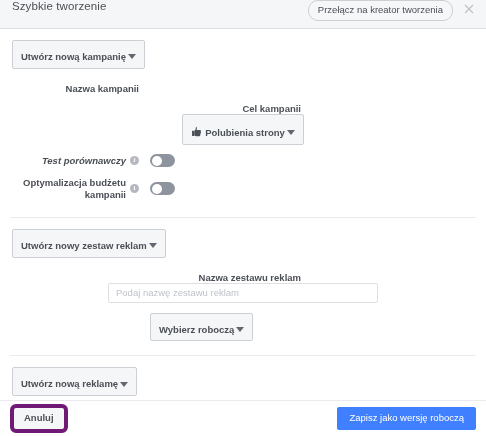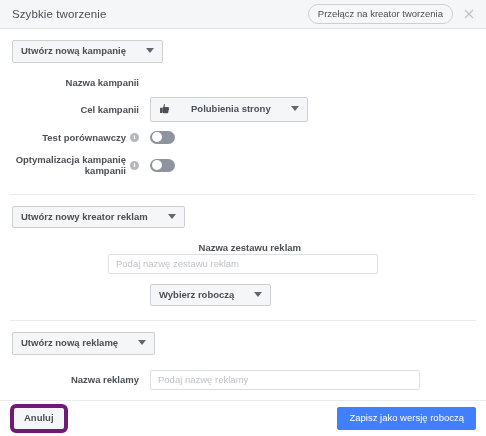--- a/index.html
+++ b/index.html
@@ -16,21 +16,21 @@
     overflow: hidden;
     position: relative;
   }
 
   
   .header {
     height: 29px;
     background: #f5f6f7;
     border-bottom: 1px solid #dddfe2;
     display: flex;
-    align-items: center;
+    align-items: flex-start;
     padding: 0 8px 0 12px;
     box-sizing: border-box;
   }
   .header-title {
     font-size: 11.5px;
     color: #4b4f56;
     font-weight: 400;
     flex: 1;
     letter-spacing: 0.1px;
   }
@@ -71,29 +71,29 @@
     margin: 0 10px;
   }
 
   .section-head {
     padding-top: 11px;
     padding-bottom: 4px;
   }
   .pill-btn {
     display: inline-flex;
     align-items: center;
-    gap: 20px;
+    gap: 2px;
     font-family: "Liberation Sans", sans-serif;
     font-size: 9.5px;
     font-weight: bold;
     color: #4b4f56;
     background: #f5f6f7;
     border: 1px solid #ccd0d5;
     border-radius: 2px;
-    padding: 5px 8px 6px;
+    padding: 11px 8px 6px;
     line-height: 1;
     cursor: pointer;
     white-space: nowrap;
   }
   .caret {
     width: 0; height: 0;
     border-left: 4px solid transparent;
     border-right: 4px solid transparent;
     border-top: 5px solid #606770;
     display: inline-block;
@@ -250,69 +250,69 @@
         <span>Utwórz nową kampanię</span>
         <span class="caret"></span>
       </button>
     </div>
 
     <div class="row" style="margin-top:10px;">
       <div class="row-label">Nazwa kampanii</div>
     </div>
 
 
-    <div class="row" style="margin-top:9px;">
+    <div class="row" style="margin-top:9px;flex-direction:column;">
       <div class="row-label">Cel kampanii</div>
       <div class="row-field">
         <button class="pill-btn">
           <span class="thumb-icon">
             <svg width="12" height="12" viewBox="0 0 16 16" aria-hidden="true">
               <path fill="currentColor" d="M6.6 1.2c.8 0 1.3.6 1.3 1.5 0 .9-.5 1.7-.5 2.5h4.3c.9 0 1.6.6 1.6 1.4 0 .4-.2.8-.5 1 .3.2.5.6.5 1 0 .5-.3.9-.7 1.1.2.2.3.5.3.8 0 .5-.3.9-.8 1.1.1.2.2.4.2.6 0 .8-.7 1.4-1.6 1.4H7.3c-1.2 0-2.1-.4-3-1V6.4c1.3-.6 2-2 2.3-5.2z"></path>
               <rect fill="currentColor" x="1.4" y="6.2" width="2.6" height="7.2" rx="0.5"></rect>
             </svg>
           </span>
           <span>Polubienia strony</span>
           <span class="caret"></span>
         </button>
       </div>
     </div>
 
-    <div class="row" style="margin-top:9px;">
+    <div class="row" style="margin-top:9px;font-style:italic;">
       <div class="row-label">
         <span>Test porównawczy</span>
         <span class="info-icon">i</span>
       </div>
       <div class="row-field">
         <div class="toggle">
           <div class="knob"></div>
         </div>
       </div>
     </div>
 
     <div class="row" style="margin-top:10px;">
       <div class="row-label">
-        <span>Optymalizacja kampanię kampanii</span>
+        <span>Optymalizacja budżetu kampanii</span>
         <span class="info-icon">i</span>
       </div>
       <div class="row-field">
         <div class="toggle">
           <div class="knob"></div>
         </div>
       </div>
     </div>
 
   </div>
 
   <div class="divider" style="margin-top:17px;"></div>
 
   <div class="section">
 
     <div class="section-head">
       <button class="pill-btn">
-        <span>Utwórz nowy kreator reklam</span>
+        <span>Utwórz nowy zestaw reklam</span>
         <span class="caret"></span>
       </button>
     </div>
 
     <div class="row" style="margin-top:10px;flex-direction:column;">
       <div class="row-label">Nazwa zestawu reklam</div>
       <div class="row-field">
         <input class="text-input" type="text" placeholder="Podaj nazwę zestawu reklam" style="">
       </div>
     </div>

